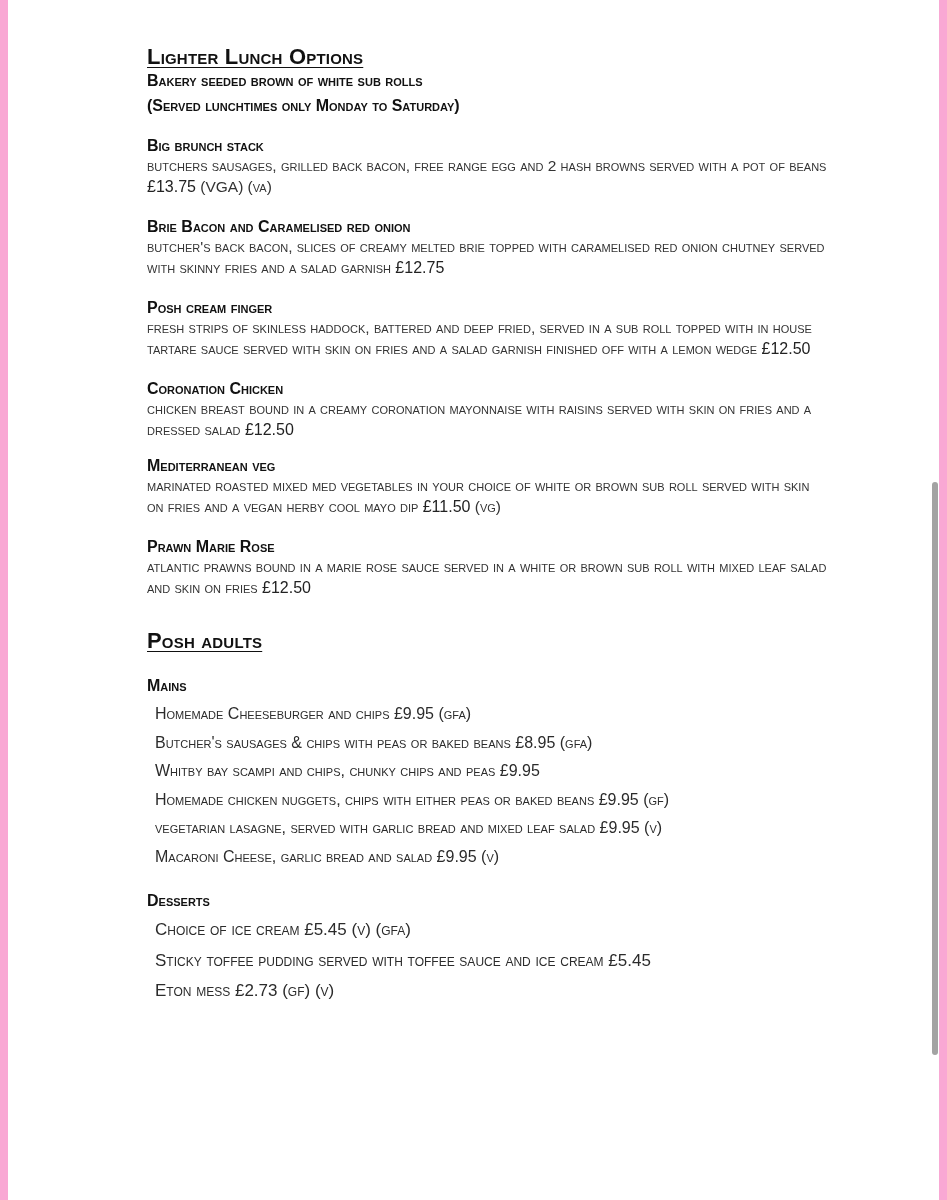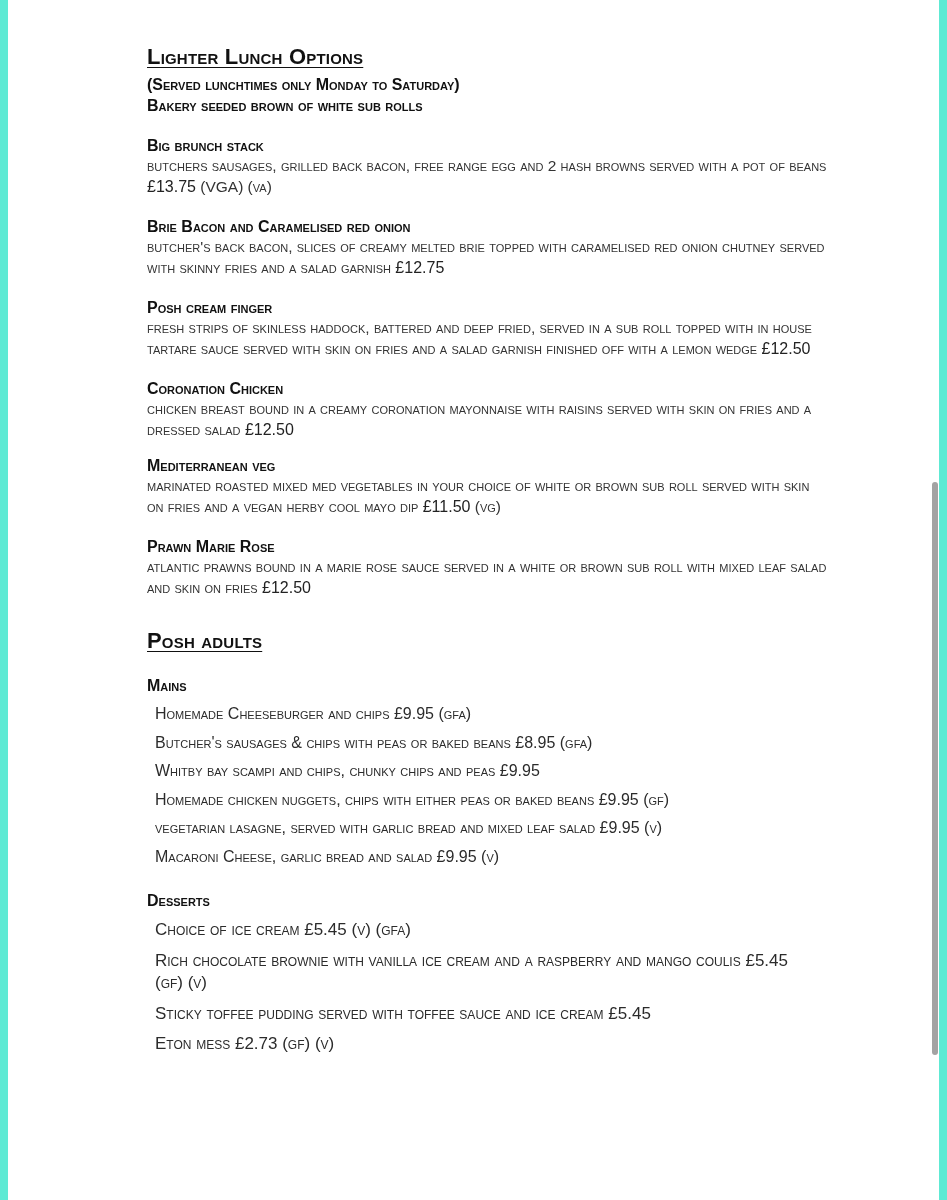--- a/index.html
+++ b/index.html
@@ -7,21 +7,21 @@
       padding: 0;
       width: 947px;
       height: 1200px;
       overflow: hidden;
       background: #dcdcdc;
     }
     .viewport {
       position: absolute;
       left: 0; top: 0;
       width: 947px; height: 1200px;
-      background: #5eead4;
+      background: #f9a8d4;
     }
     .page {
       position: absolute;
       left: 8px; top: 0;
       width: 931px; height: 1200px;
       background: #ffffff;
     }
     .scrollbar-track {
       position: absolute;
       left: 929px; top: 0;
@@ -102,22 +102,22 @@
 <body>
 
 <div class="viewport">
   <div class="page"></div>
   <div class="scrollbar-track"></div>
   <div class="scrollbar-thumb"></div>
 
   <div class="content">
 
     <h1 class="section-title">Lighter Lunch Options</h1>
+    <p class="subtitle">Bakery seeded brown of white sub rolls</p>
     <p class="subtitle" style="margin-top:4px">(Served lunchtimes only Monday to Saturday)</p>
-    <p class="subtitle">Bakery seeded brown of white sub rolls</p>
 
     <div class="item">
       <p class="item-name">Big brunch stack</p>
       <p class="item-desc">
         <span>Butchers sausages, grilled back bacon, free range egg and 2 hash browns served with a pot of beans</span>
         <span class="price cap">£13.75</span>
         <span class="cap">(VGA) (va)</span>
       </p>
     </div>
 
@@ -170,19 +170,18 @@
       <p class="list-line"><span>Homemade Cheeseburger and chips</span> <span>£9.95</span> <span>(gfa)</span></p>
       <p class="list-line"><span>Butcher's sausages &amp; chips with peas or baked beans</span> <span>£8.95</span> <span>(gfa)</span></p>
       <p class="list-line"><span>Whitby bay scampi and chips, chunky chips and peas</span> <span>£9.95</span></p>
       <p class="list-line"><span>Homemade chicken nuggets, chips with either peas or baked beans</span> <span>£9.95</span> <span>(gf)</span></p>
       <p class="list-line"><span>vegetarian lasagne, served with garlic bread and mixed leaf salad</span> <span>£9.95</span> <span>(v)</span></p>
       <p class="list-line"><span>Macaroni Cheese, garlic bread and salad</span> <span>£9.95</span> <span>(v)</span></p>
 
       <div class="desserts">
         <p class="subheading desserts-head">Desserts</p>
         <p class="list-line"><span>Choice of ice cream</span> <span>£5.45</span> <span>(v) (gfa)</span></p>
-        <p class="list-line"><span>Rich chocolate brownie with vanilla ice cream and a raspberry and mango coulis</span> <span>£5.45</span> <span>(gf) (v)</span></p>
         <p class="list-line"><span>Sticky toffee pudding served with toffee sauce and ice cream</span> <span>£5.45</span></p>
         <p class="list-line"><span>Eton mess</span> <span>£2.73</span> <span>(gf) (v)</span></p>
       </div>
     </div>
   </div>
 </div>
 
 </body></html>

